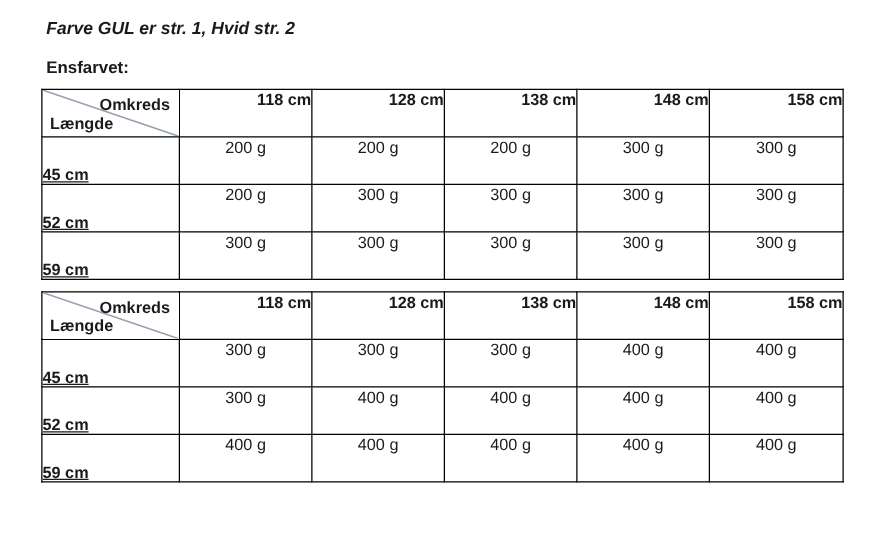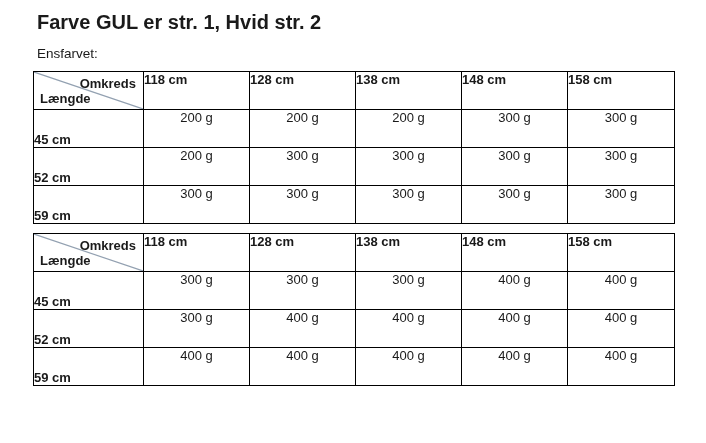--- a/index.html
+++ b/index.html
@@ -10,62 +10,64 @@
     color: #1a1a1a;
     overflow: hidden;
   }
   .page {
     position: relative;
     width: 706px; height: 443px;
     padding: 6px 0 0 33px;
     box-sizing: border-box;
   }
   .doc-title {
-    font-size: 20px; font-weight: bold;
+    font-size: 14px; font-weight: bold;
     margin: 7px 0 0 4px;
     line-height: 18px;
+    font-style: italic;
   }
   .section-line {
     font-size: 13.5px;
     margin: 14px 0 0 4px;
     line-height: 17px;
     white-space: nowrap;
   }
-  .section-line .lead { font-weight: normal; margin-right: 4px; }
+  .section-line .lead { font-weight: bold; margin-right: 4px; }
   table.grid {
     border-collapse: collapse;
     table-layout: fixed;
     width: 641px;
     margin-top: 9px;
   }
   table.grid td {
     border: 1.5px solid #000;
     height: 37px;
     font-size: 13px;
     overflow: hidden;
     background: #ffffff;
     padding: 0;
   }
   td[data-hl="true"] { background: #ffff00; }
   td.head {
     font-weight: bold;
-    text-align: left;
+    text-align: right;
     vertical-align: top;
     padding-top: 6px;
   }
   td.val {
     text-align: center;
     vertical-align: top;
     padding-top: 4px;
     margin-top: 13px;
   }
   td.rowlabel {
     font-weight: bold;
     vertical-align: bottom;
     padding: 0 0 3px 8px;
+    text-decoration: underline;
   }
   td.corner { position: relative; }
   td.corner .tr {
     position: absolute; top: 4px; right: 7px;
     font-weight: bold;
   }
   td.corner .bl {
     position: absolute; bottom: 3px; left: 6px;
     font-weight: bold;
   }

